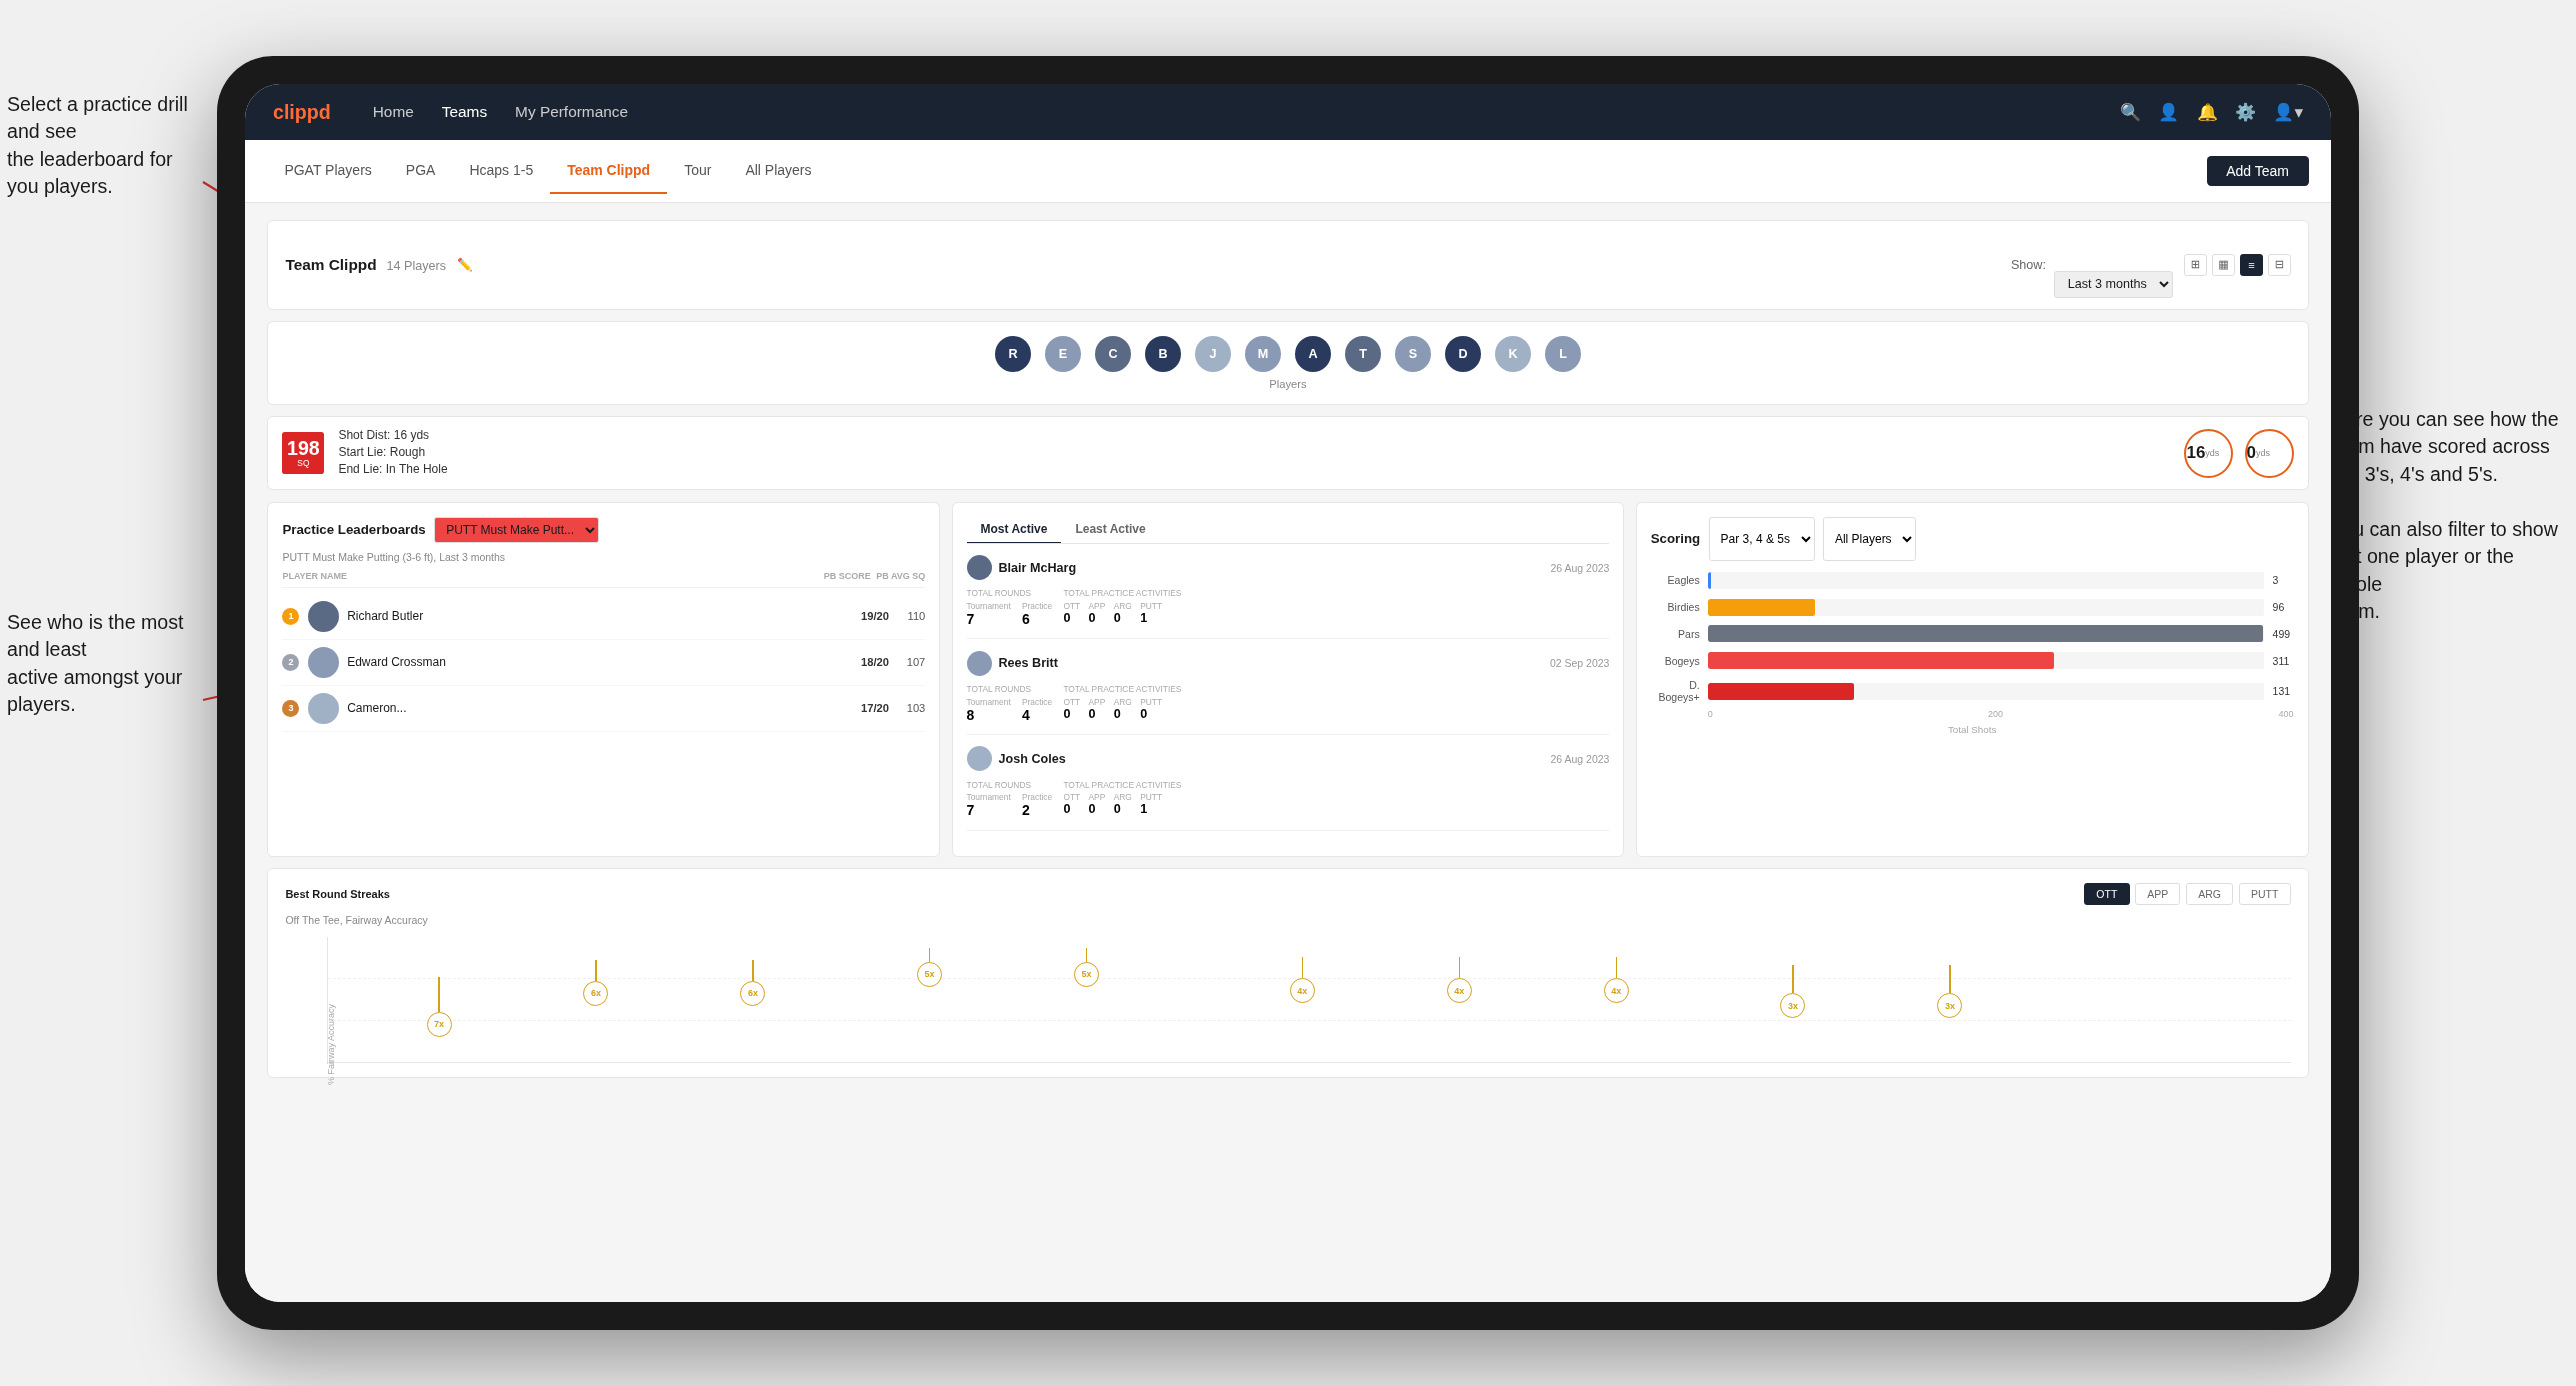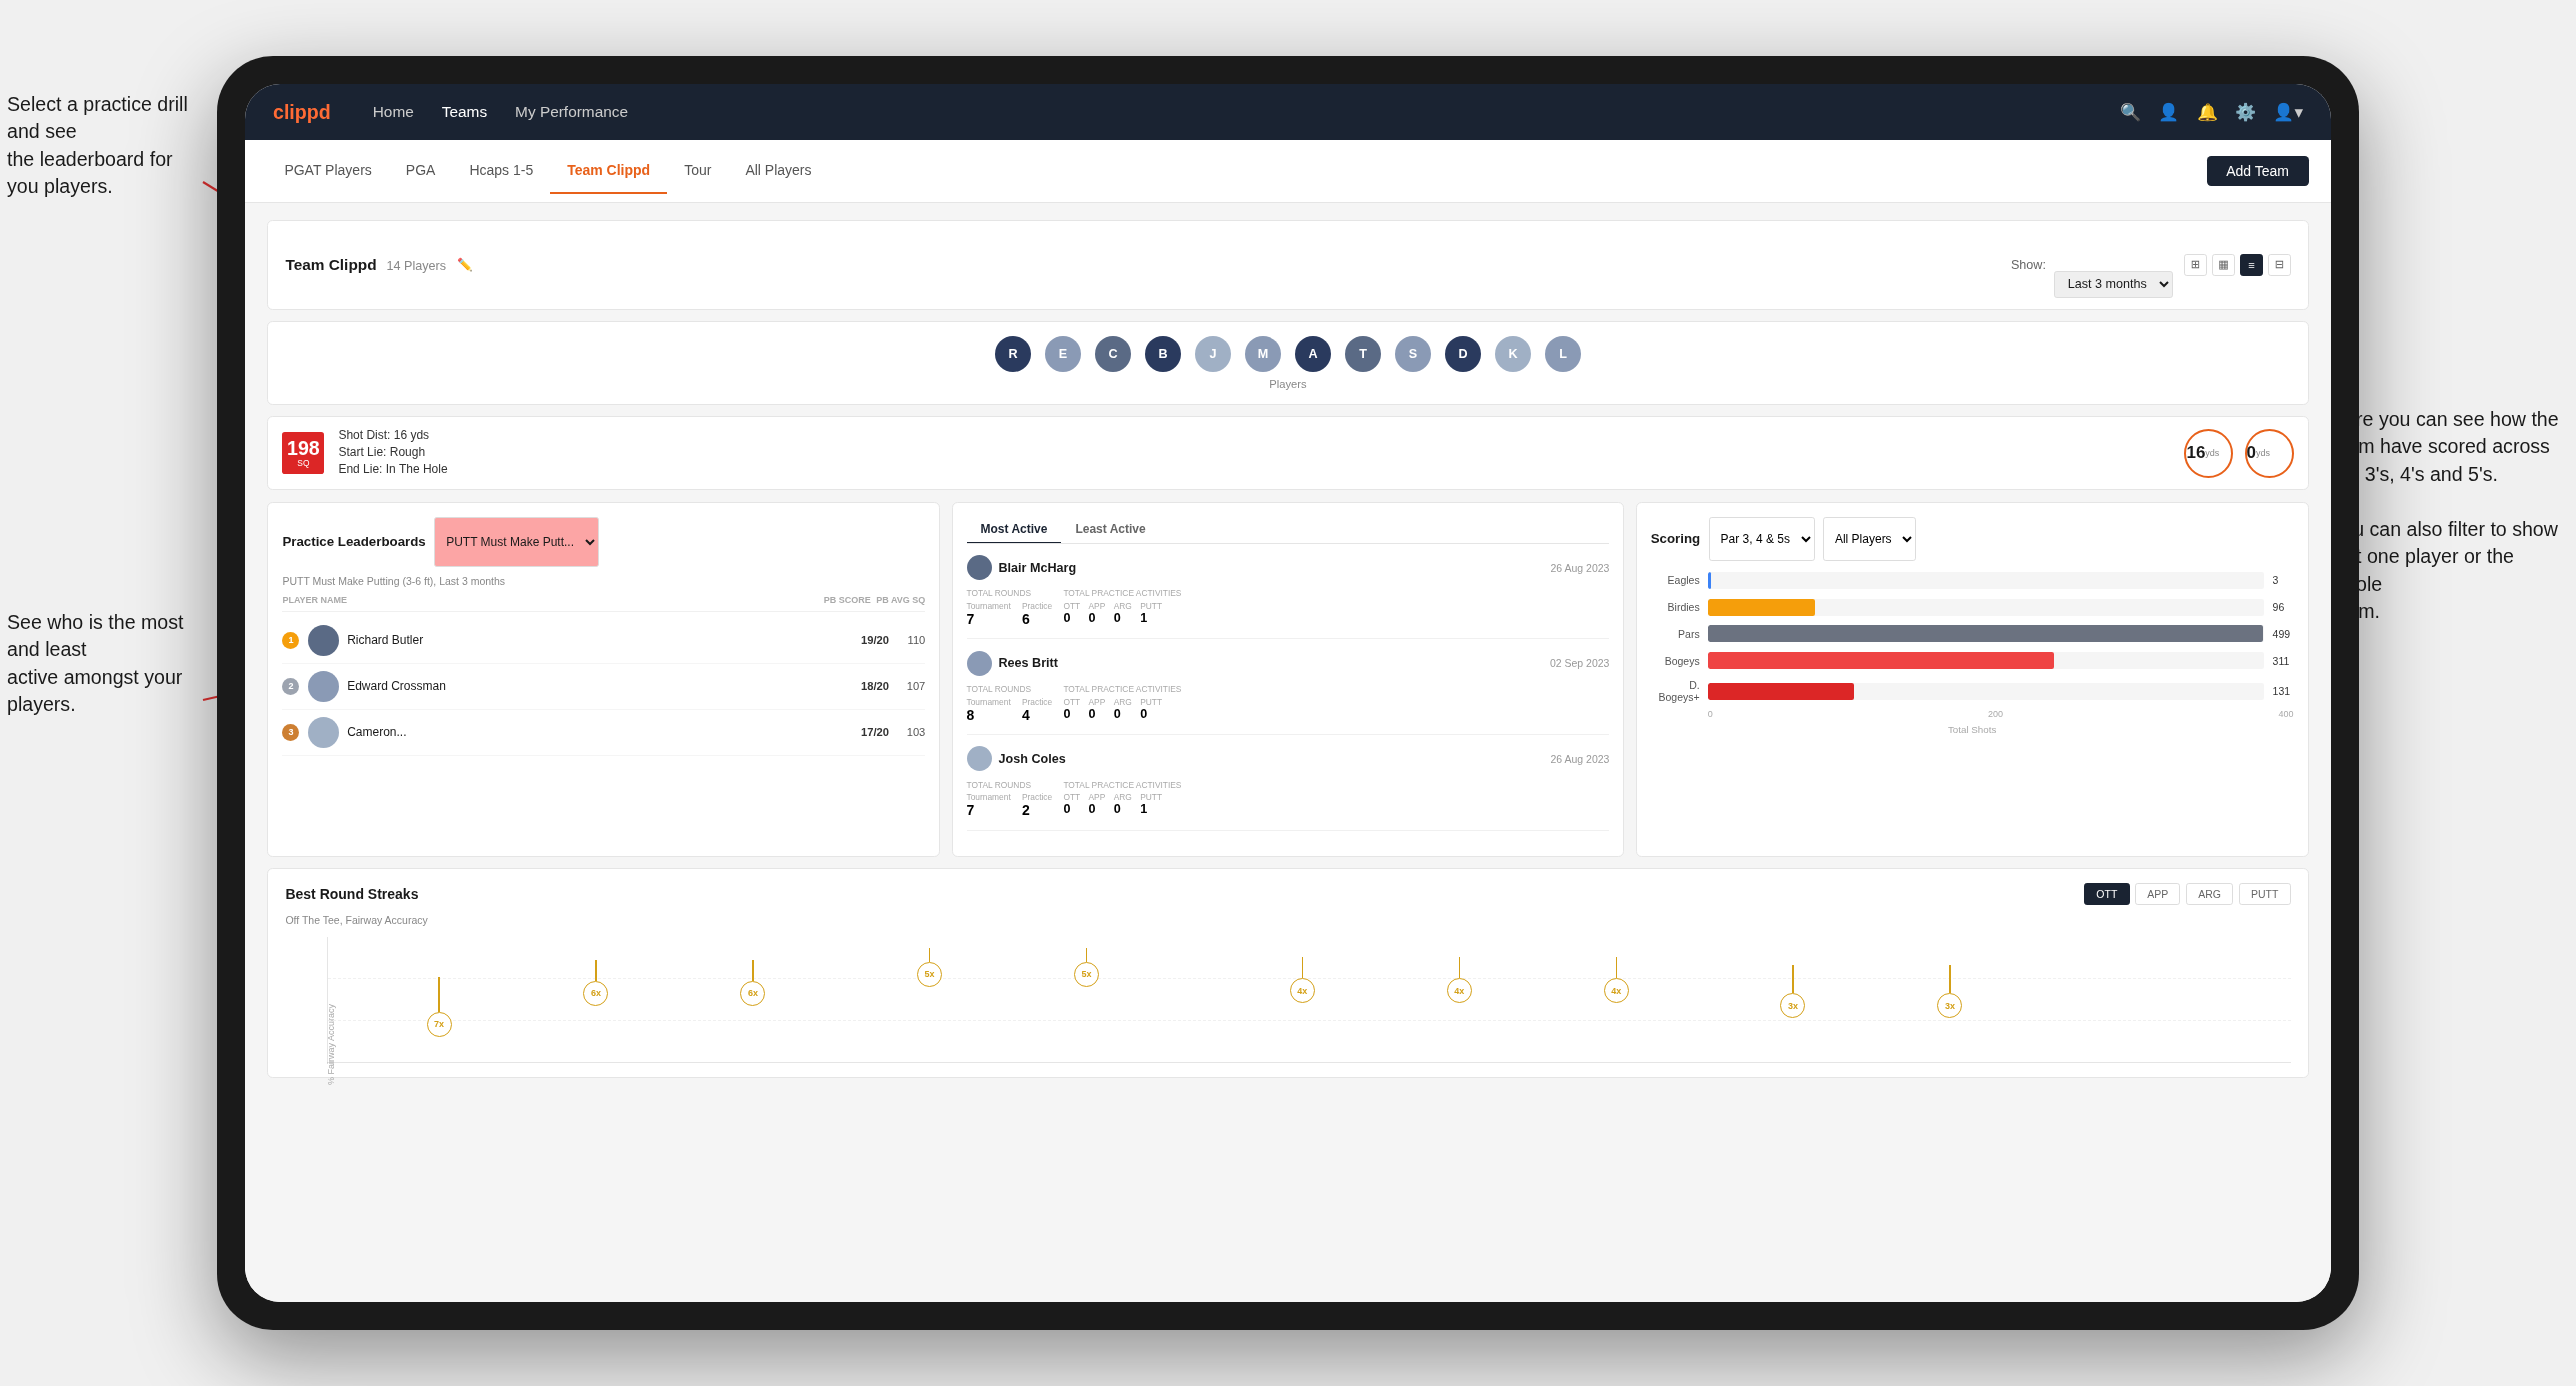--- a/index.html
+++ b/index.html
@@ -328,23 +328,23 @@
     .panel-title {
       font-size: 13.3px;
       font-weight: 600;
       color: #1a1a1a;
     }
 
     .drill-select {
       font-size: 12px;
       color: #1a1a1a;
       border: 0.7px solid #ddd;
-      padding: 16px 7px;
+      padding: 4px 7px;
       border-radius: 2.8px;
-      background: #fca5a5;
+      background: #ef4444;
       cursor: pointer;
     }
 
     .panel-subtitle {
       font-size: 10.5px;
       color: #888;
       margin-bottom: 8.4px;
     }
 
     .lb-header {
@@ -565,21 +565,21 @@
       margin-bottom: 11.2px;
     }
 
     .streaks-header {
       display: flex;
       align-items: center;
       margin-bottom: 8.4px;
     }
 
     .streaks-title {
-      font-size: 14px;
+      font-size: 11px;
       font-weight: 600;
       color: #1a1a1a;
       flex: 1;
     }
 
     .streaks-filter-btns {
       display: flex;
       gap: 5.6px;
     }
 

